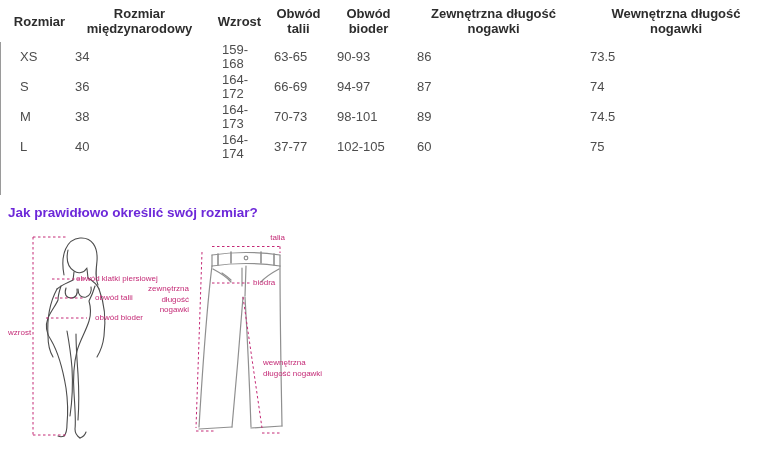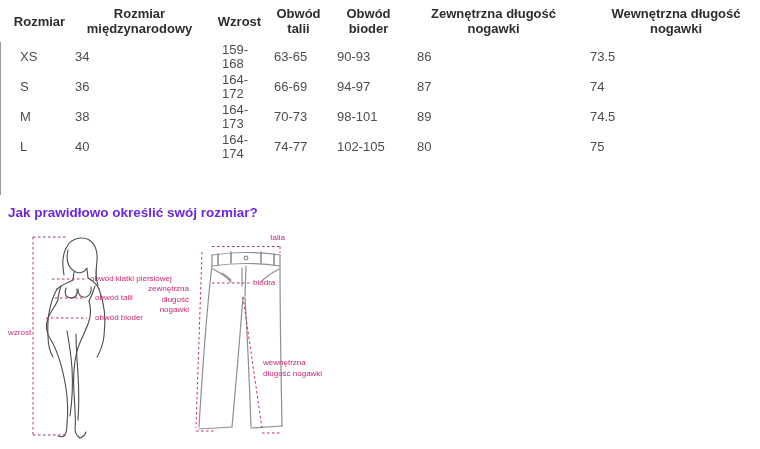--- a/index.html
+++ b/index.html
@@ -113,23 +113,23 @@
         <td class="d3"><span class="wz">164-173</span></td>
         <td class="d4">70-73</td>
         <td class="d5">98-101</td>
         <td class="d6">89</td>
         <td class="d7">74.5</td>
       </tr>
       <tr>
         <td class="d1">L</td>
         <td class="d2">40</td>
         <td class="d3"><span class="wz">164-174</span></td>
-        <td class="d4">74-77</td>
+        <td class="d4">37-77</td>
         <td class="d5">102-105</td>
-        <td class="d6">80</td>
+        <td class="d6">60</td>
         <td class="d7">75</td>
       </tr>
     </tbody>
   </table>
   <div class="table-left-edge"></div>
 
   <div class="section-heading">Jak prawidłowo określić swój rozmiar?</div>
 
   <div class="diagram">
     <svg width="760" height="221" viewBox="0 0 760 221">
@@ -205,21 +205,21 @@
         <path d="M280,18.5 L280,25"></path>
         <path d="M212,55 L250,55"></path>
         <path d="M202,24 L196,200"></path>
         <path d="M196,203 L214,203"></path>
         <path d="M243,69 L262,200"></path>
         <path d="M262,205 L280,205"></path>
       </g>
     </svg>
 
     <div class="mlabel" style="left:8px; top:100px;">wzrost</div>
-    <div class="mlabel" style="left:90px; top:46px;">obwód klatki piersiowej</div>
+    <div class="mlabel" style="left:76px; top:46px;">obwód klatki piersiowej</div>
     <div class="mlabel" style="left:95px; top:65px;">obwód talii</div>
     <div class="mlabel" style="left:95px; top:85px;">obwód bioder</div>
 
     <div class="mlabel lbl-talia">talia</div>
     <div class="mlabel" style="left:253px; top:50px;">biodra</div>
     <div class="mlabel wrap lbl-outer">zewnętrzna długość nogawki</div>
     <div class="mlabel wrap lbl-inner">wewnętrzna długość nogawki</div>
   </div>
 
 </div>

